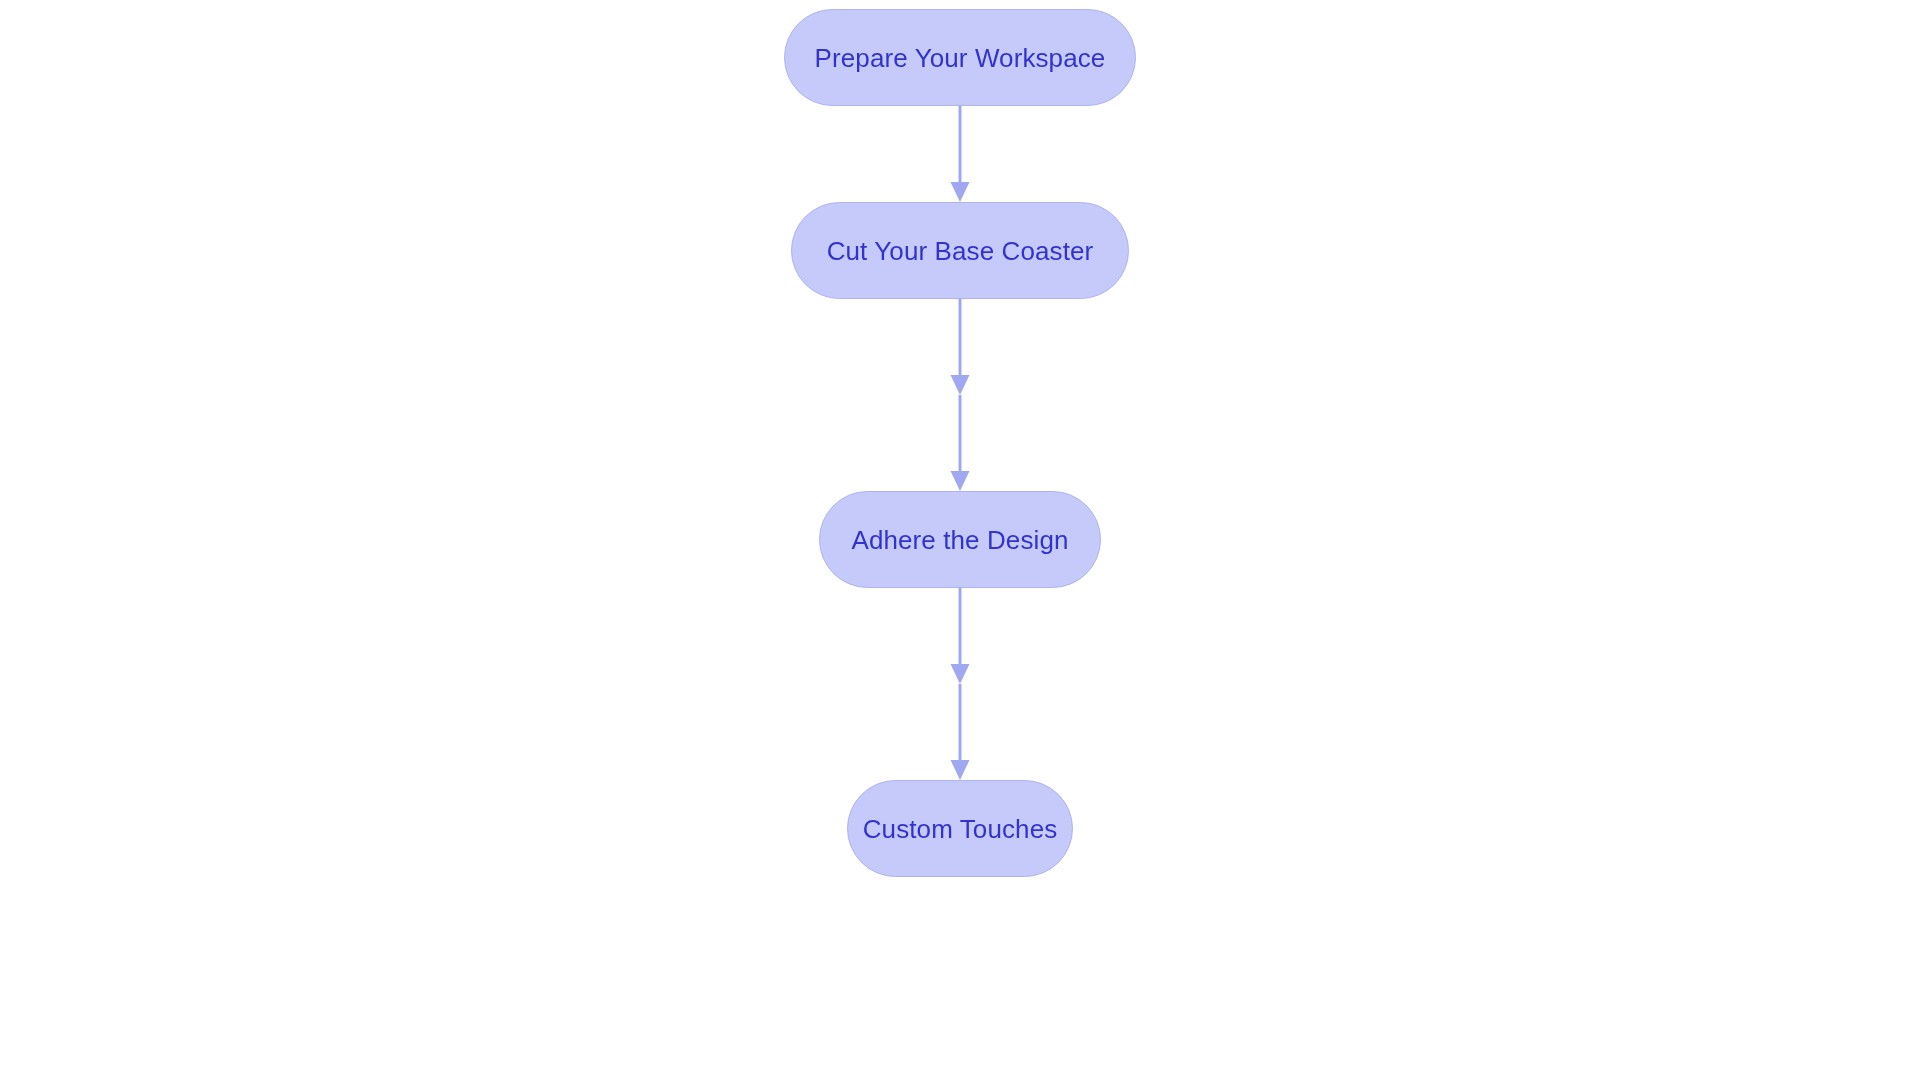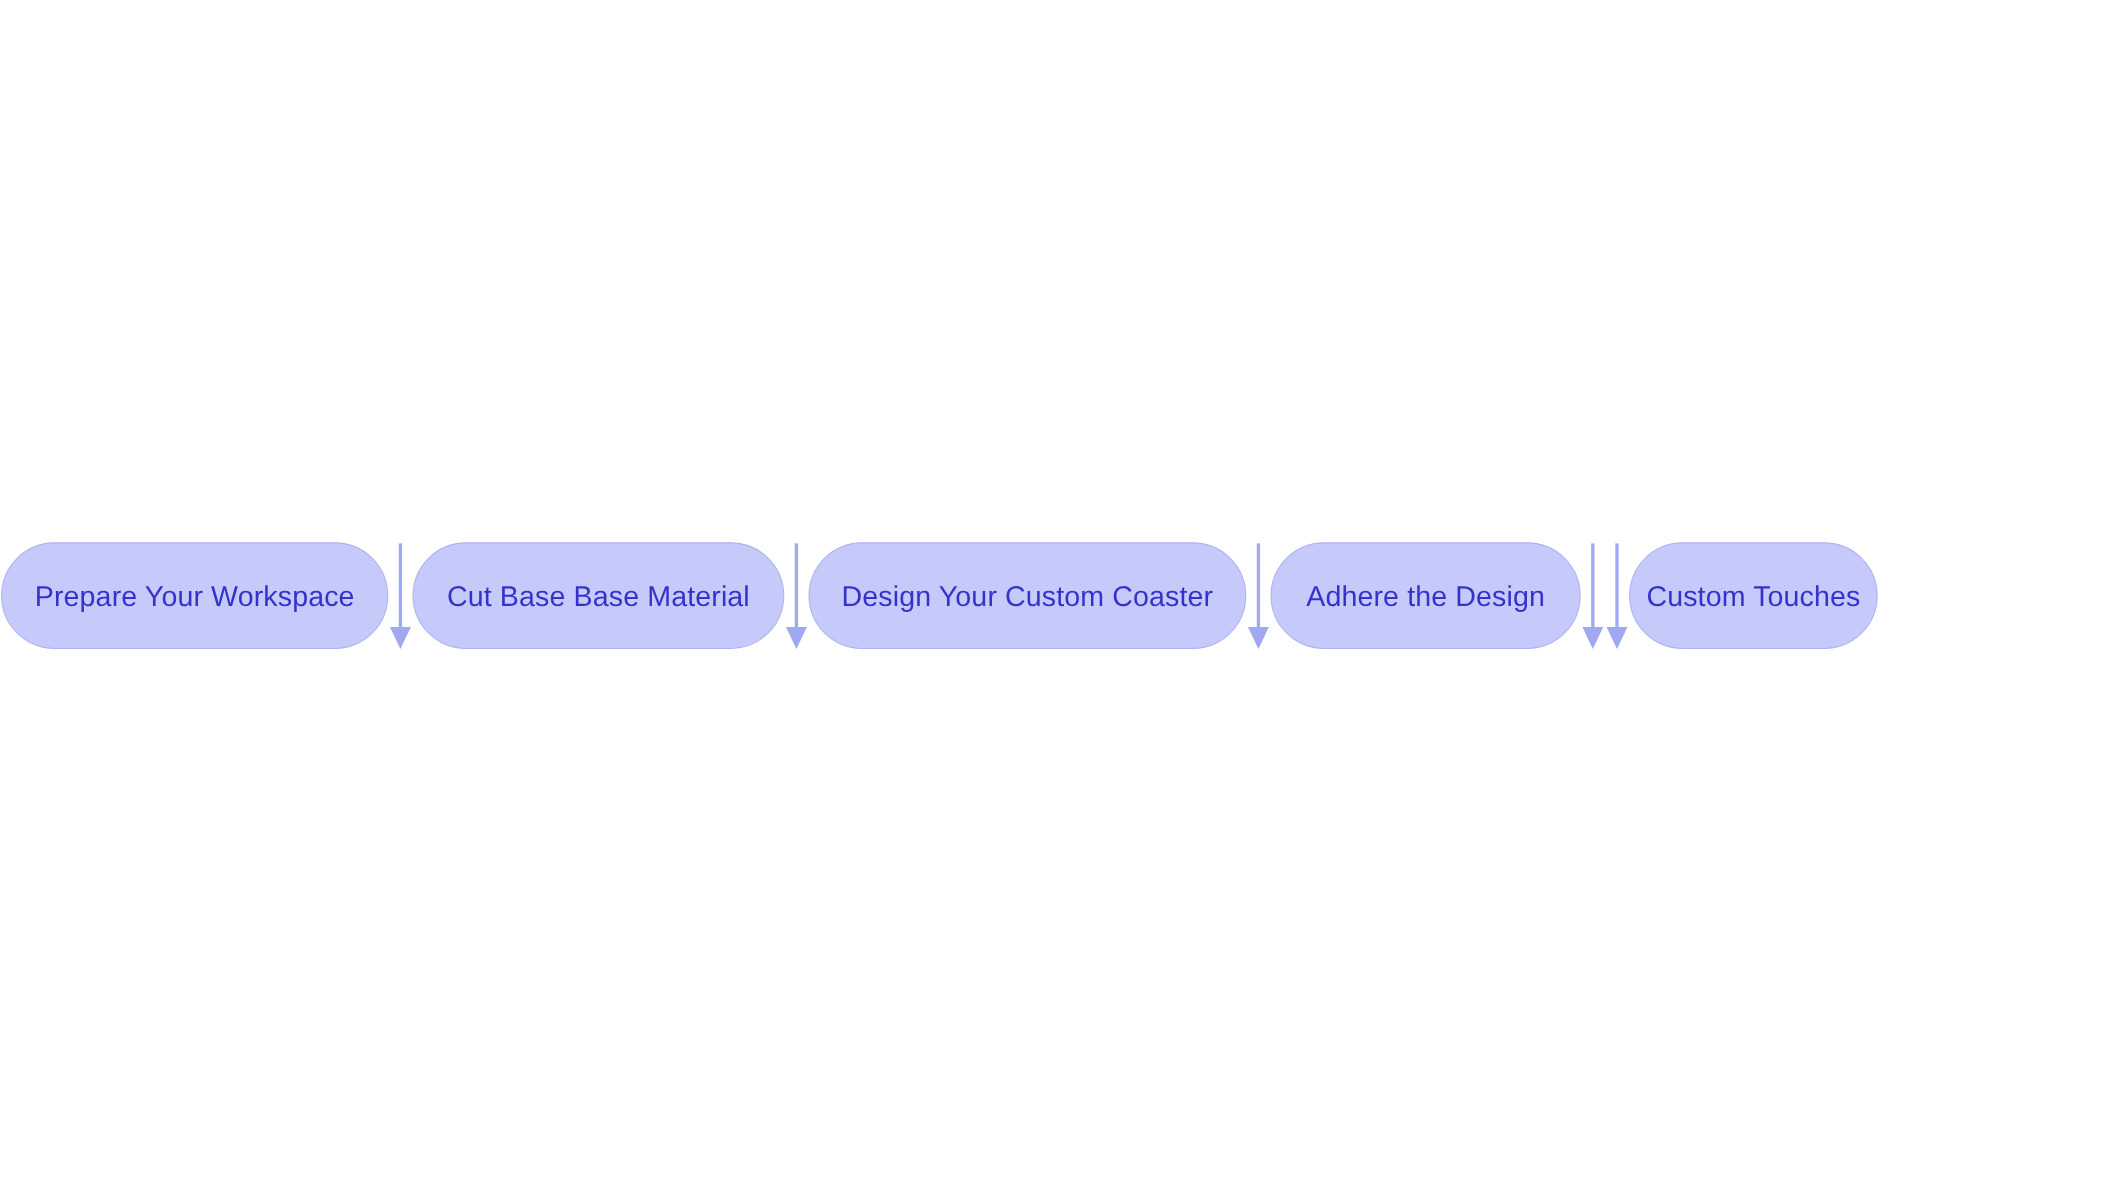--- a/index.html
+++ b/index.html
@@ -22,21 +22,21 @@
     background: #ffffff;
   }
 
   .flow-column {
     position: absolute;
     left: 0;
     top: 0;
     width: 1920px;
     height: 1083px;
     display: flex;
-    flex-direction: row;
+    flex-direction: column;
     align-items: center;
     justify-content: flex-start;
   }
 
   
   .node {
     box-sizing: border-box;
     height: 97px;
     border-radius: 49px;
     background: #c5cafa;
@@ -97,33 +97,30 @@
     </div>
 
     <div class="connector">
       <svg viewBox="0 0 22 96" xmlns="http://www.w3.org/2000/svg" aria-hidden="true">
         <line x1="11" y1="0" x2="11" y2="78" stroke="#9fa8f0" stroke-width="3"></line>
         <polygon points="11,96 1.5,76 20.5,76" fill="#9fa8f0"></polygon>
       </svg>
     </div>
 
     <div class="node node-w2">
-      <span class="node-label">Cut Base Base Material</span>
+      <span class="node-label">Cut Your Base Coaster</span>
     </div>
 
     <div class="connector">
       <svg viewBox="0 0 22 96" xmlns="http://www.w3.org/2000/svg" aria-hidden="true">
         <line x1="11" y1="0" x2="11" y2="78" stroke="#9fa8f0" stroke-width="3"></line>
         <polygon points="11,96 1.5,76 20.5,76" fill="#9fa8f0"></polygon>
       </svg>
     </div>
 
-    <div class="node node-w3">
-      <span class="node-label">Design Your Custom Coaster</span>
-    </div>
 
     <div class="connector">
       <svg viewBox="0 0 22 96" xmlns="http://www.w3.org/2000/svg" aria-hidden="true">
         <line x1="11" y1="0" x2="11" y2="78" stroke="#9fa8f0" stroke-width="3"></line>
         <polygon points="11,96 1.5,76 20.5,76" fill="#9fa8f0"></polygon>
       </svg>
     </div>
 
     <div class="node node-w4">
       <span class="node-label">Adhere the Design</span>

